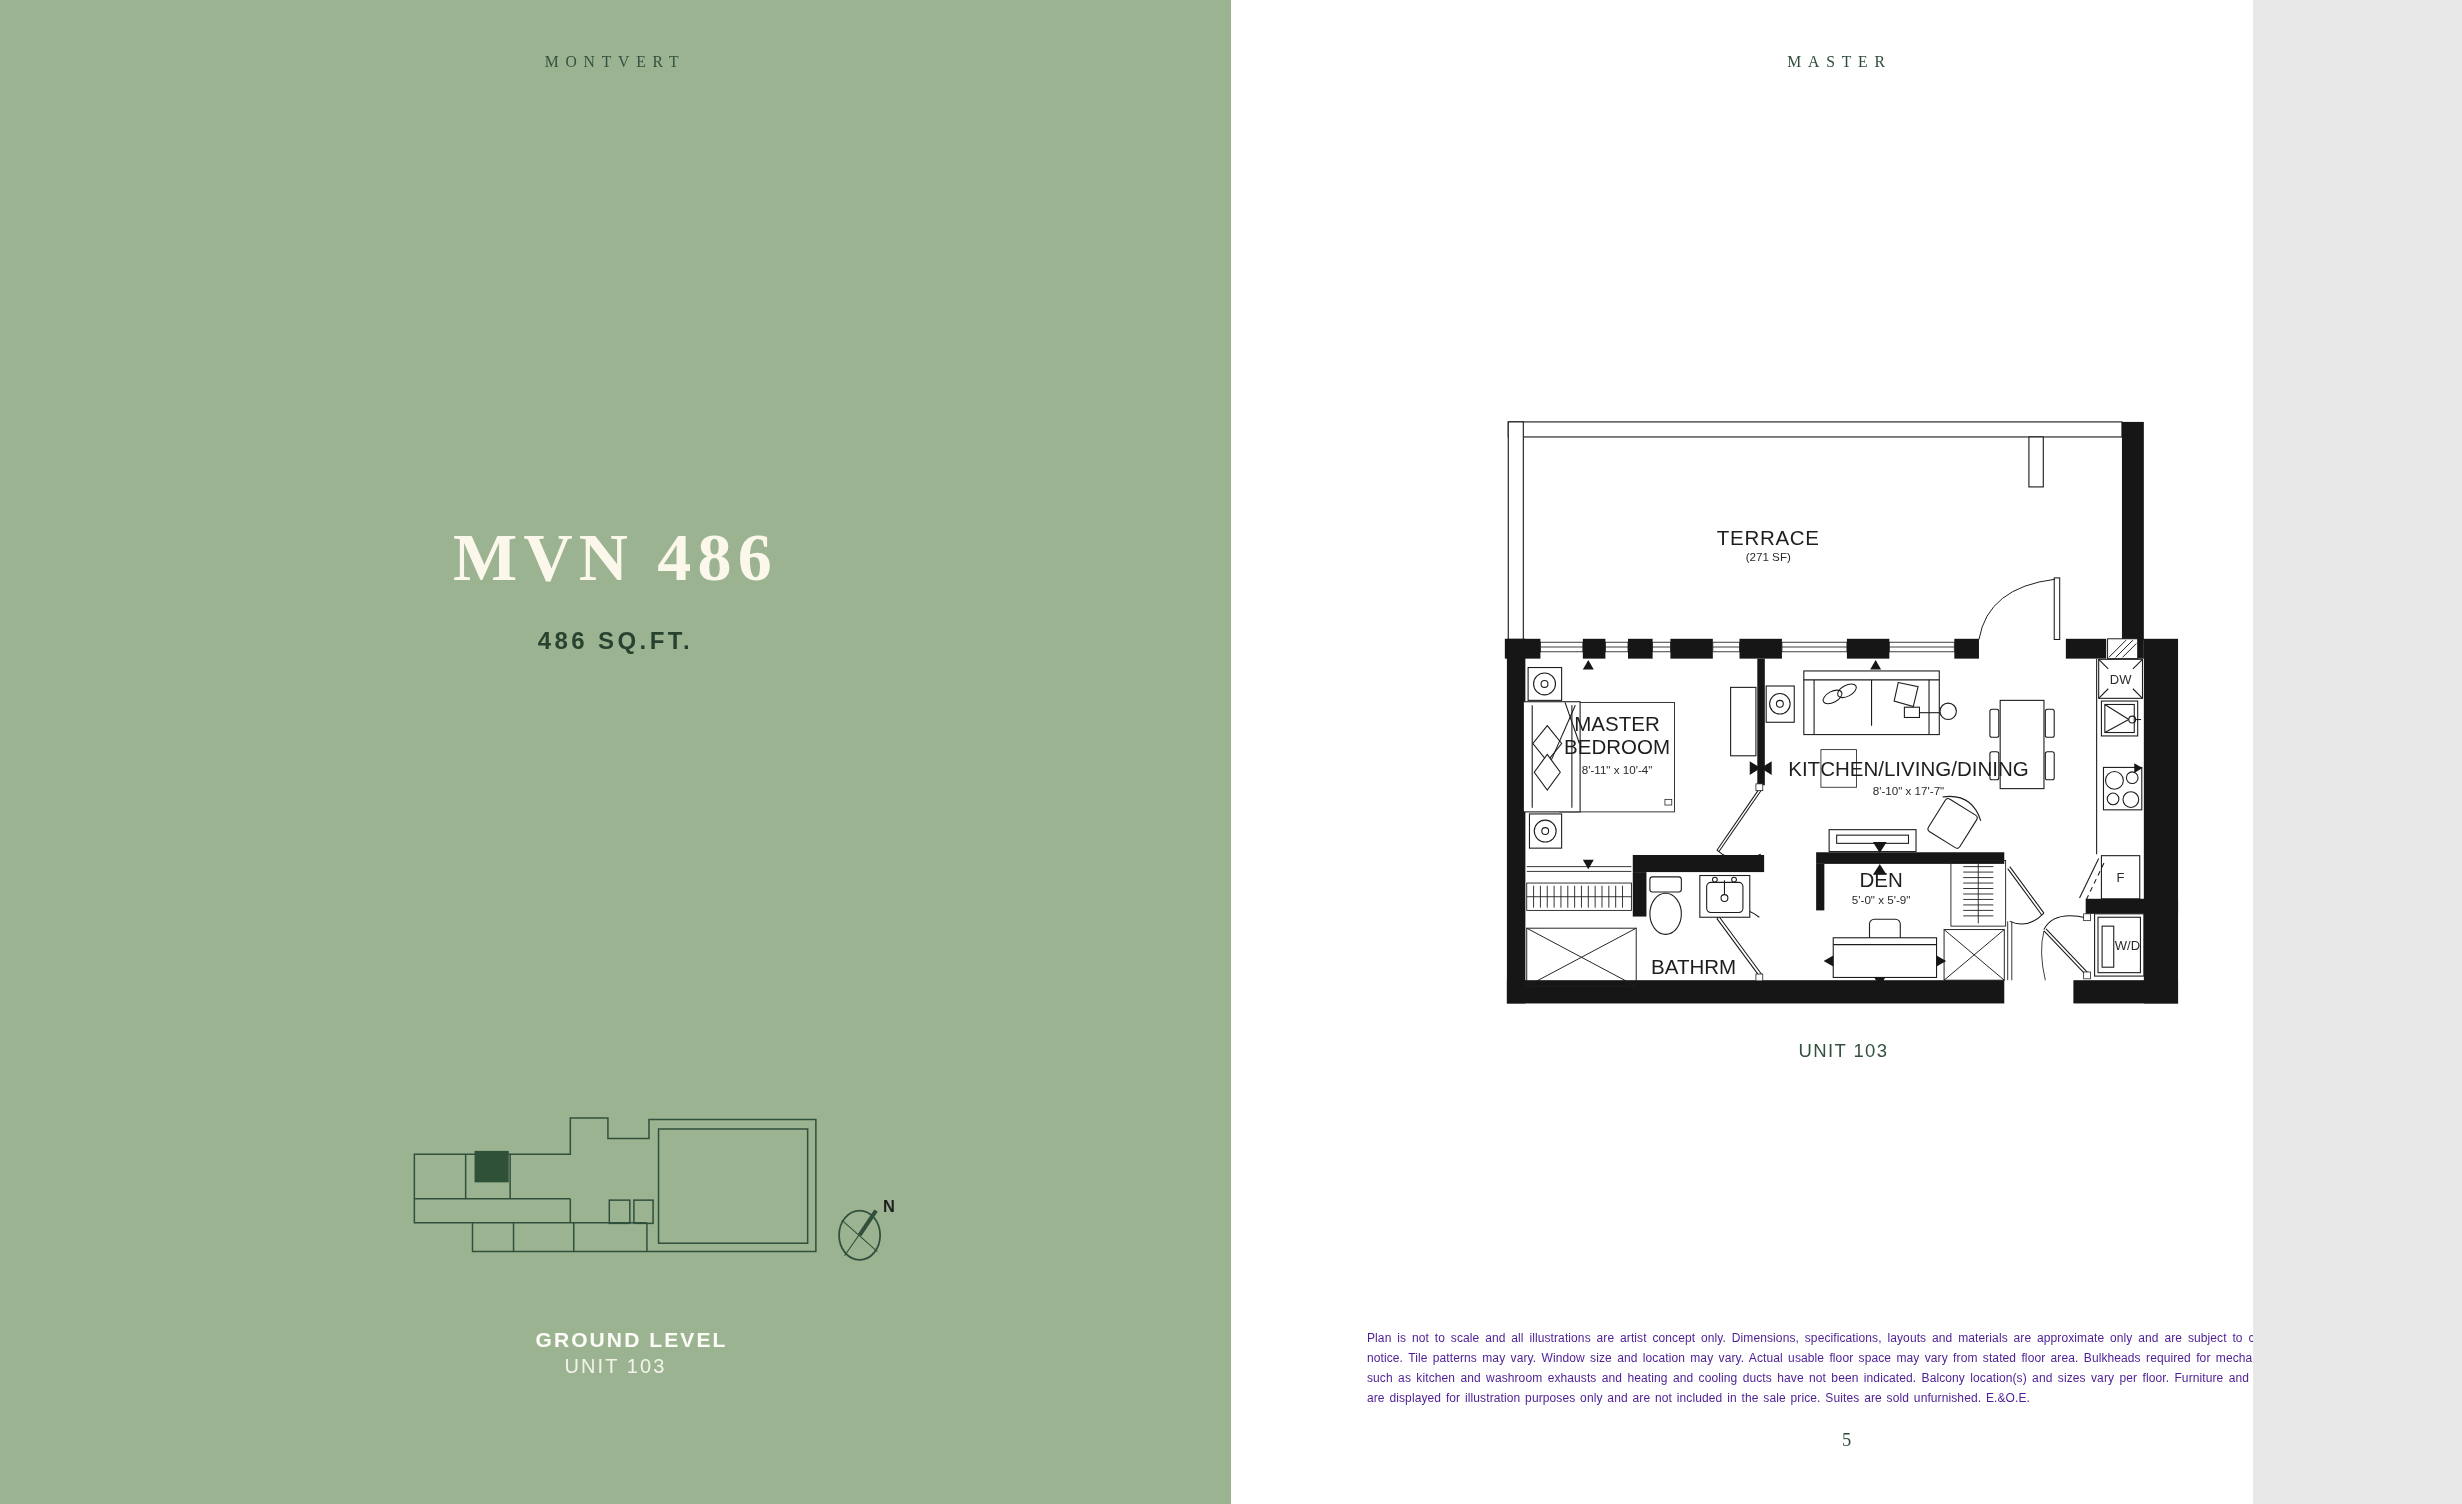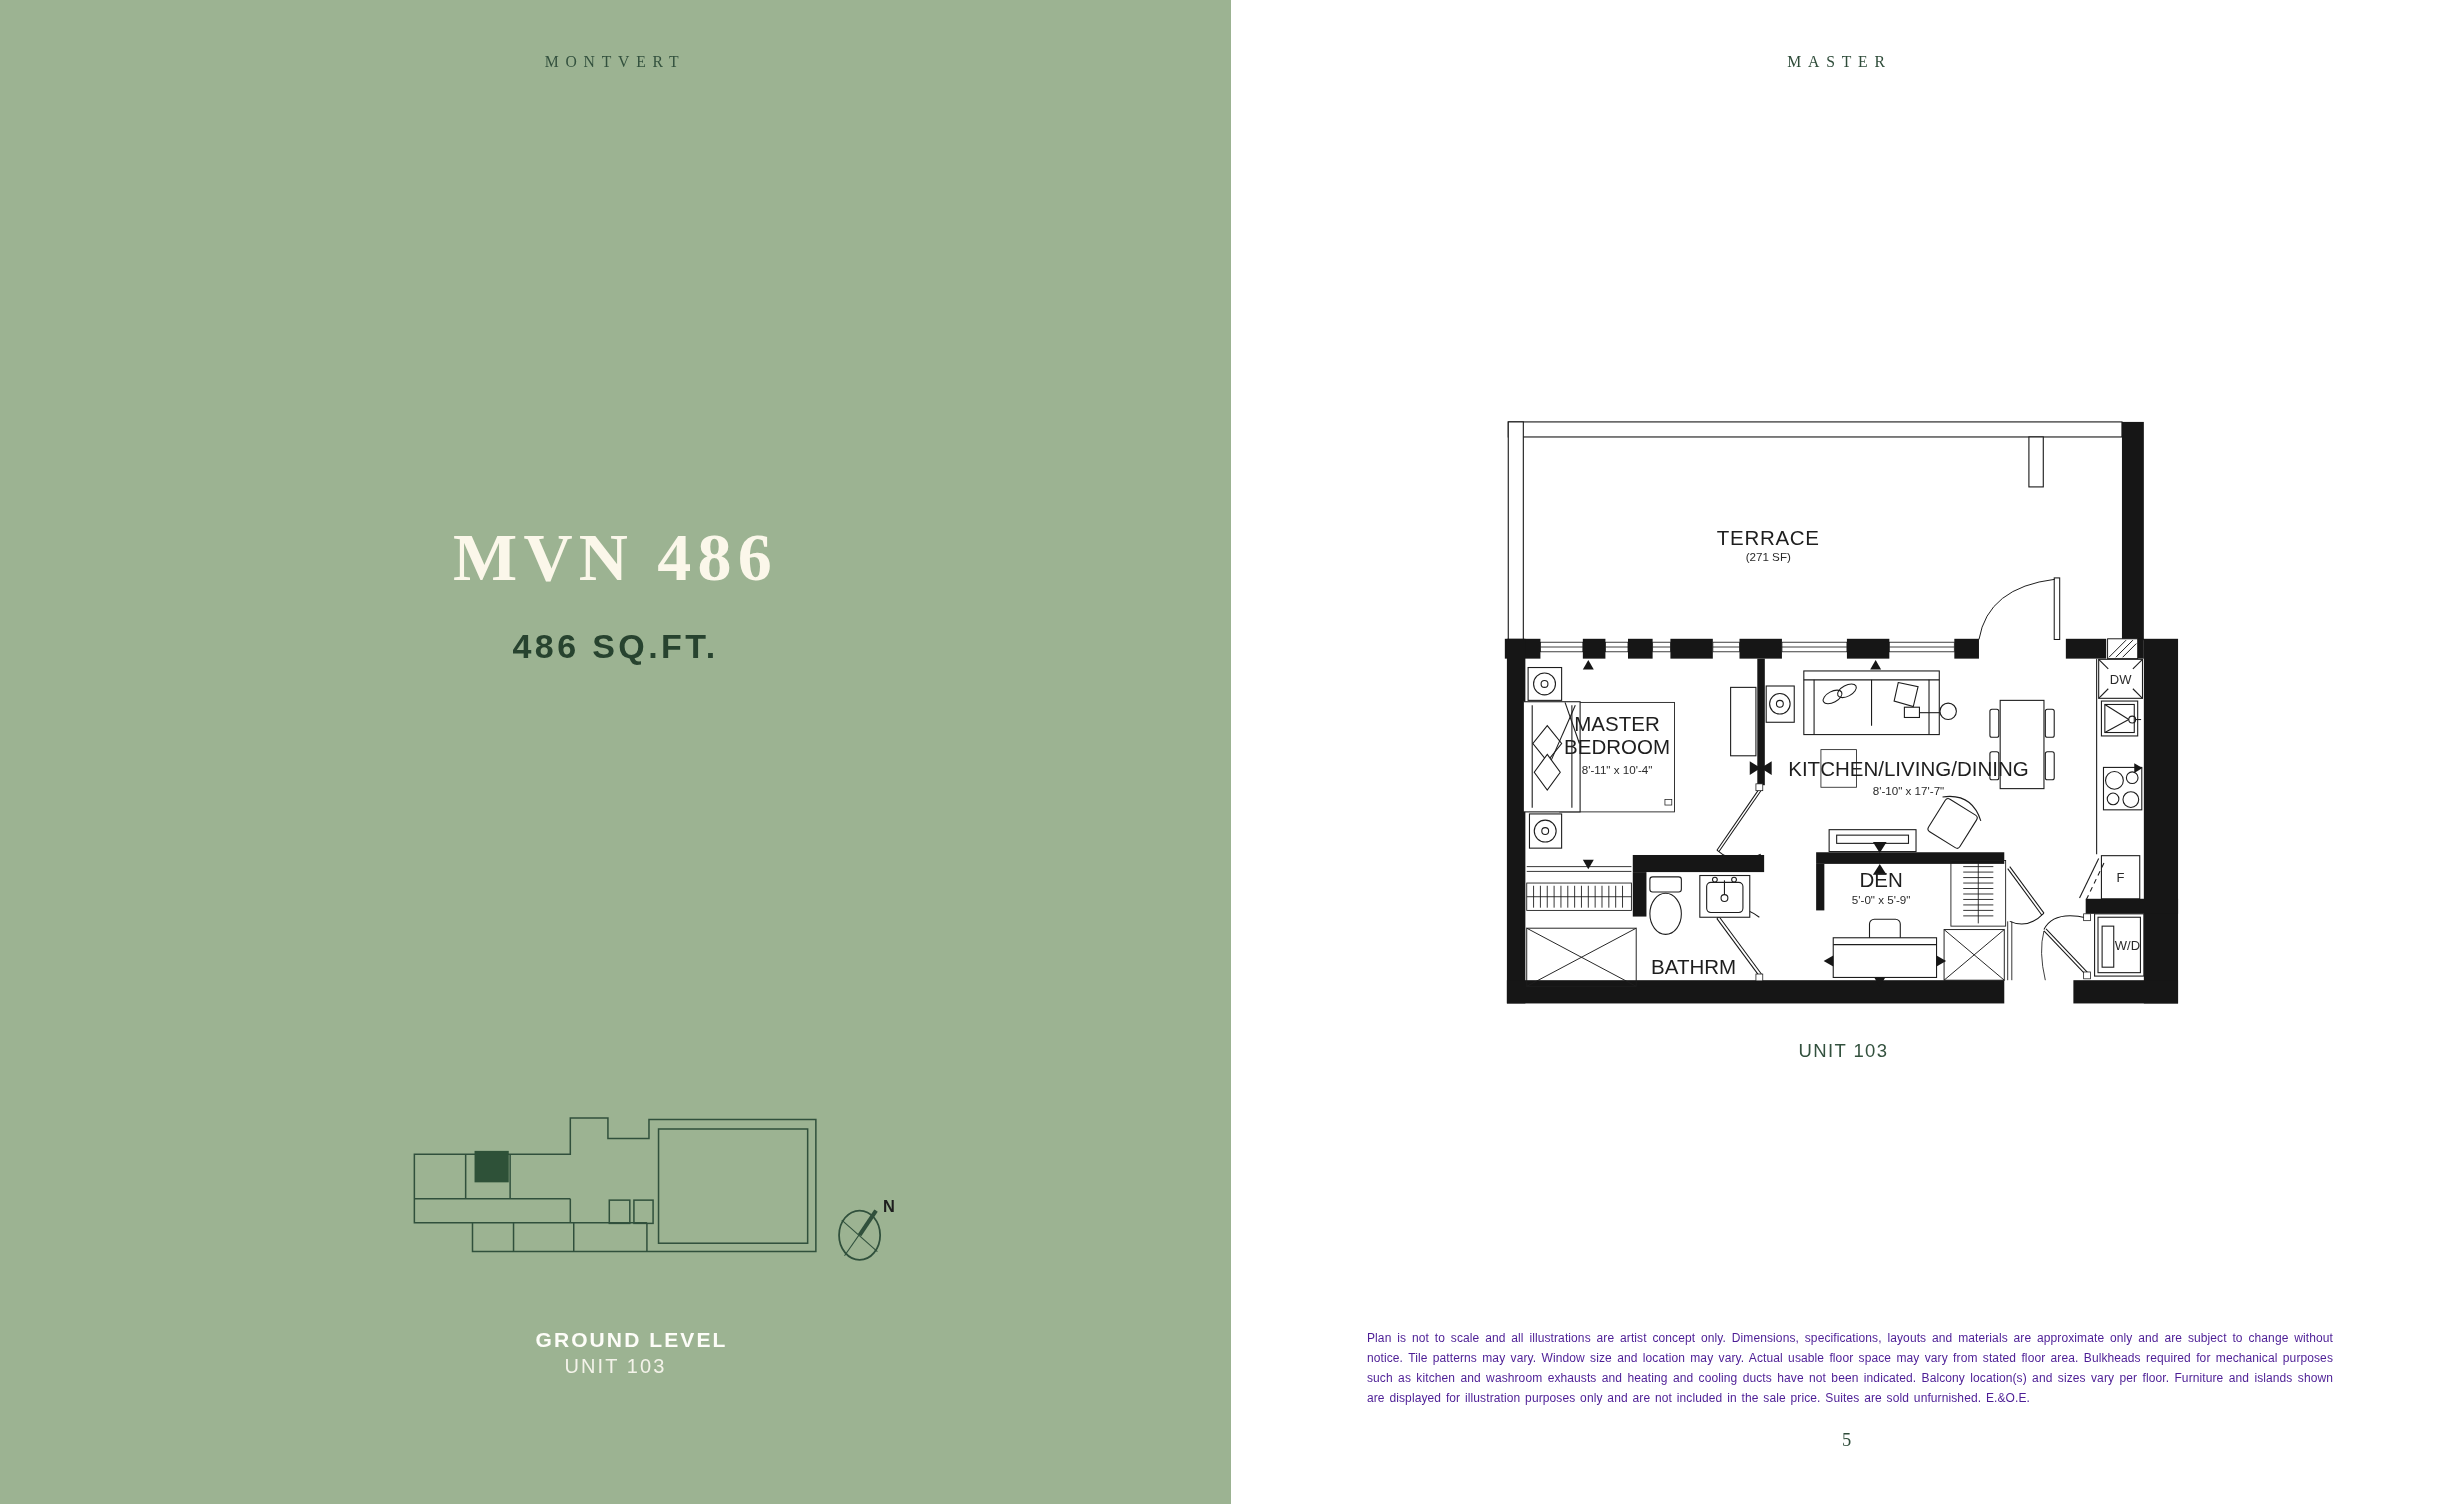--- a/index.html
+++ b/index.html
@@ -1,29 +1,29 @@
 <!DOCTYPE html>
 <html style="font-size:11px"><head>
 <meta charset="utf-8">
 <style>
   html,body{margin:0;padding:0;background:#e8e8e8;}
-  #page{position:relative;width:2462px;height:1505px;background:#ffffff;overflow:hidden;
-        font-family:"Liberation Sans",sans-serif;}
+  #page{position:relative;width:2205px;height:1505px;background:#ffffff;overflow:hidden;
+        font-family:"Liberation Sans",sans-serif;padding-left:48px;}
   .abs{position:absolute;}
   
   #left-panel{left:0;top:0;width:1231px;height:1505px;background:#9CB392;}
   .brand{font-family:"Liberation Serif",serif;font-size:15.7px;letter-spacing:6.8px;
          color:#33513E;text-align:center;font-weight:400;}
   #montvert{left:410px;top:53px;width:410px;}
   #primont{left:1737px;top:53px;width:205px;color:#2F4C3A;}
   #mvn-title{left:0;top:518px;width:1231px;text-align:center;
              font-family:Liberation Serif, serif;font-weight:700;font-size:68px;
              letter-spacing:6.2px;color:#FBF7EA;}
   #area-headline{left:0;top:627px;width:1231px;text-align:center;font-weight:700;
-                 font-size:34px;letter-spacing:3.4px;color:#27432F;}
+                 font-size:24px;letter-spacing:3.4px;color:#27432F;}
   #detail-line{left:0;top:685px;width:1231px;text-align:center;font-size:18.5px;
                letter-spacing:2.4px;color:#F7F4E9;}
   #ground-level{left:16px;top:1328px;width:1231px;text-align:center;font-weight:700;
                 font-size:21px;letter-spacing:2.1px;color:#FDFDF8;}
   #unit-left{left:0;top:1355px;width:1231px;text-align:center;font-size:20px;
              letter-spacing:2.1px;color:#F4F3EA;}
   
   #unit-caption{left:1498px;top:1040px;width:691px;text-align:center;font-size:18.5px;
                 letter-spacing:1.4px;color:#33513E;}
   #disclaimer{left:1367px;top:1328px;width:966px;font-size:12px;line-height:20px;

